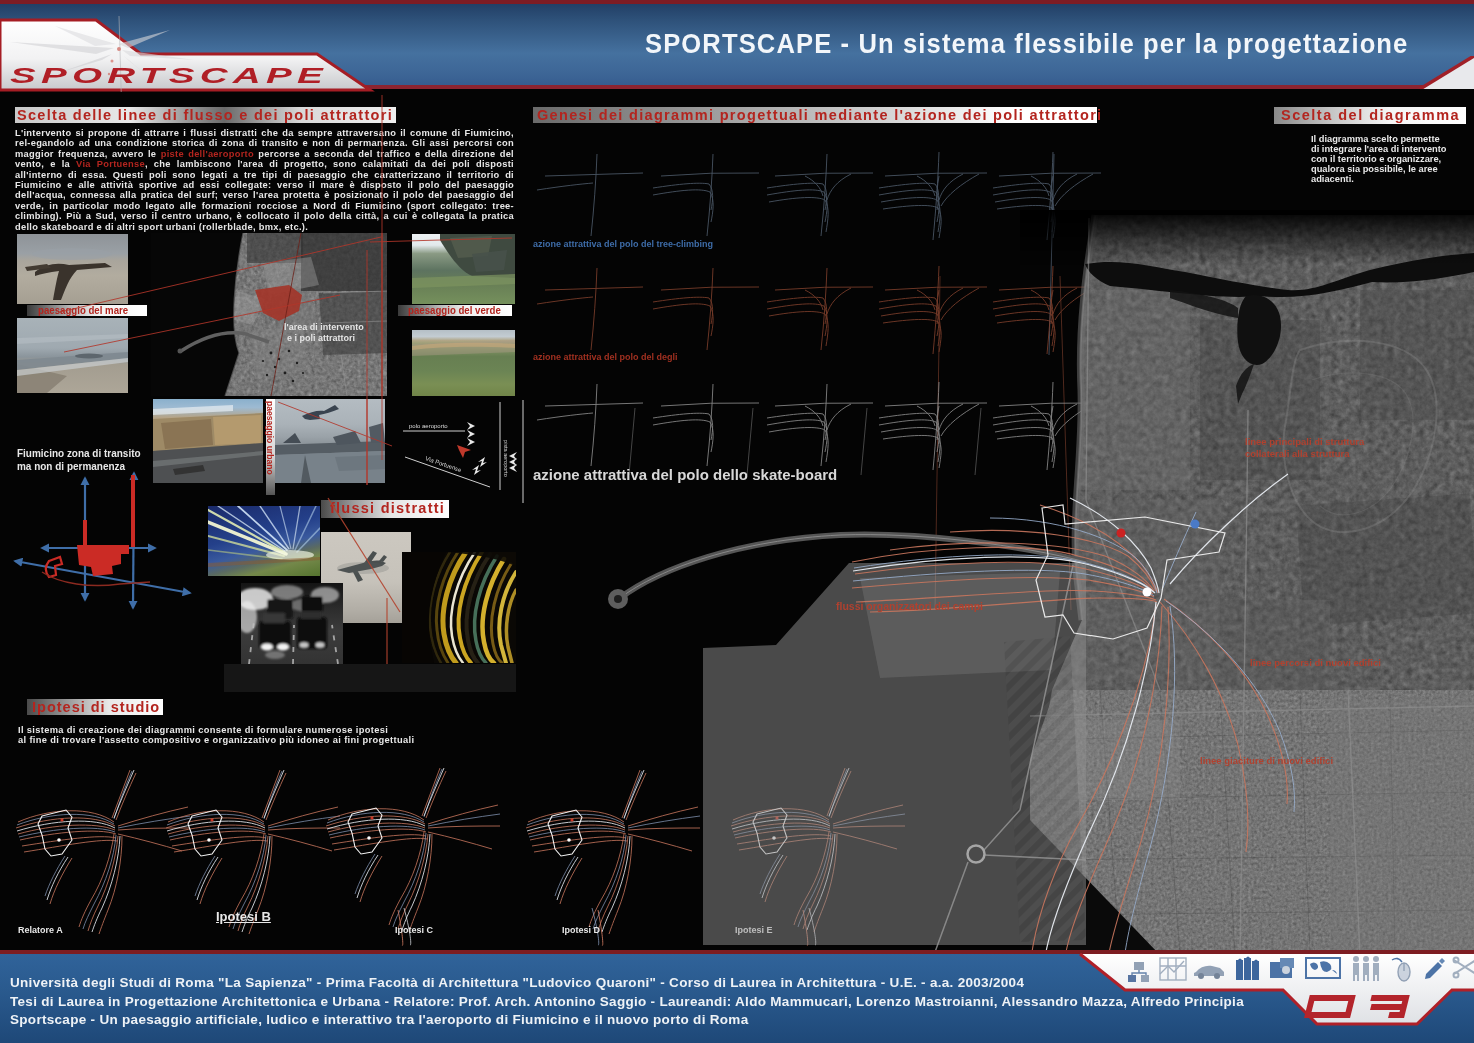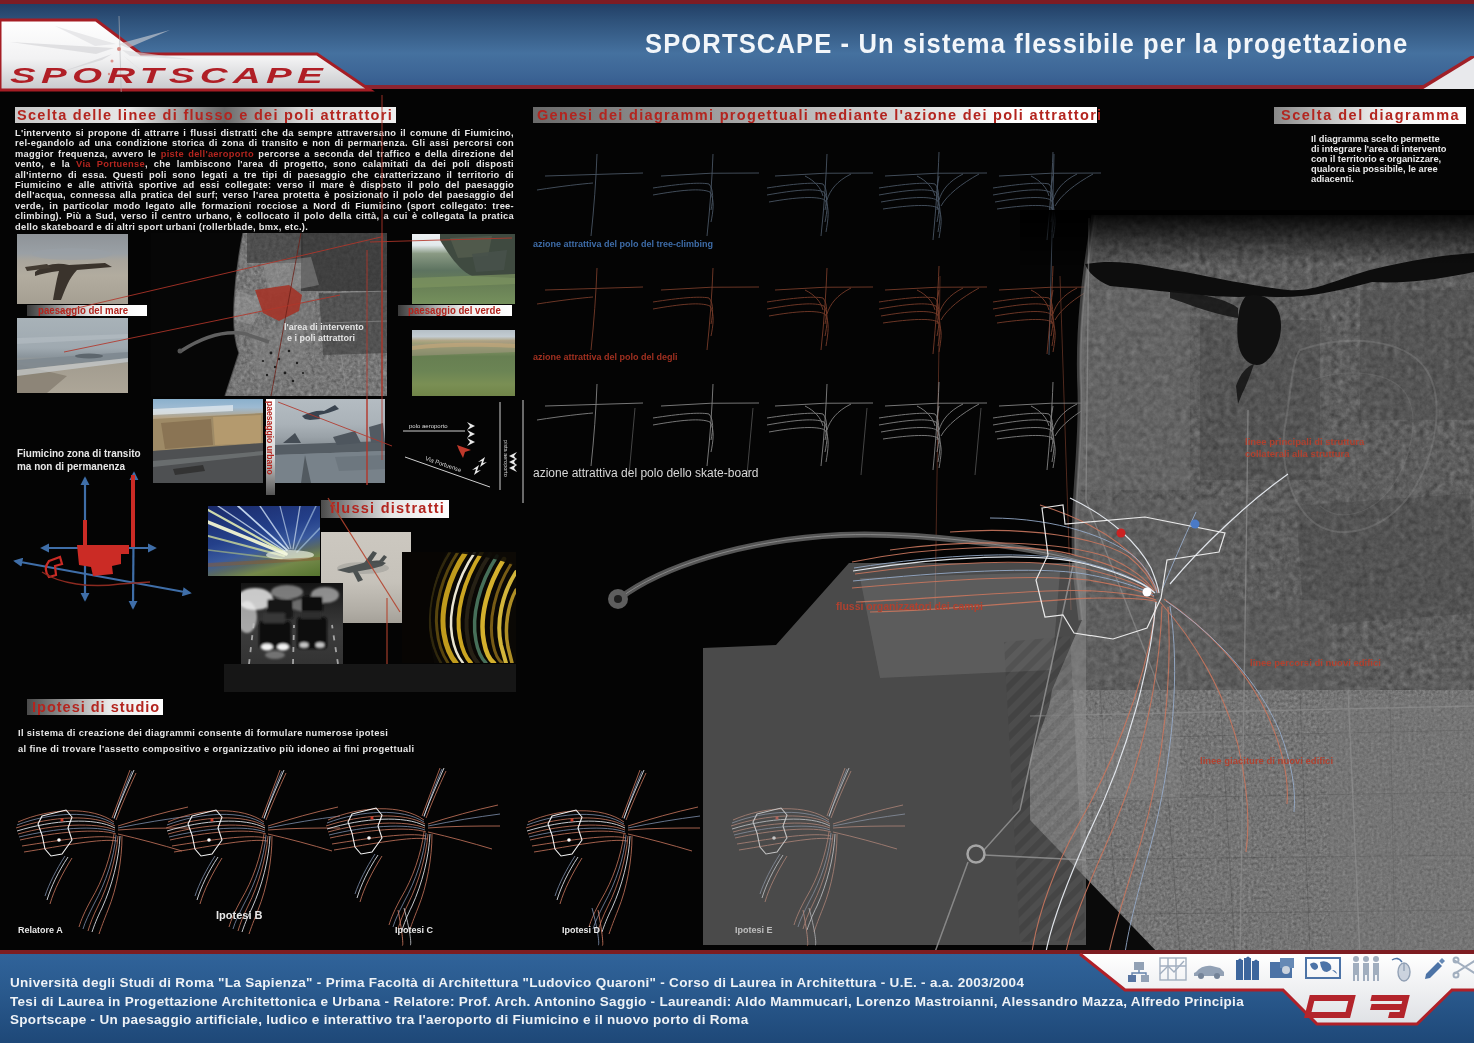--- a/index.html
+++ b/index.html
@@ -326,21 +326,21 @@
 <line x1="128" y1="8" x2="200" y2="122"></line>
 <line x1="187" y1="108" x2="187" y2="200"></line>
 </g>
     </svg>
 
 <div class="abs" style="left:224px;top:664px;width:292px;height:28px;background:#161616;"></div>
 
 <div class="abs" style="left:27px;top:699px;width:136px;height:16px;background:linear-gradient(90deg,#4a4a4a,#9a9a9a 30%,#e8e8e8 60%,#ffffff);"></div>
 <div class="abs ttl" style="left:32px;top:699px;font-size:14.5px;letter-spacing:1px;">Ipotesi di studio</div>
 
-<div class="abs wtxt" style="left:18px;top:725px;font-size:9.3px;line-height:16px;white-space:nowrap;letter-spacing:0.35px;">Il sistema di creazione dei diagrammi consente di formulare numerose ipotesi<br>al fine di trovare l'assetto compositivo e organizzativo più idoneo ai fini progettuali</div>
+<div class="abs wtxt" style="left:18px;top:725px;font-size:9.3px;line-height:10px;white-space:nowrap;letter-spacing:0.35px;">Il sistema di creazione dei diagrammi consente di formulare numerose ipotesi<br>al fine di trovare l'assetto compositivo e organizzativo più idoneo ai fini progettuali</div>
 
 <svg class="abs" style="left:0;top:750px;" width="950" height="250">
 <defs>
 <g id="bird" fill="none">
 <g stroke="#c8765e" stroke-width="0.9" opacity="0.9">
 <path d="M8,60 C40,46 82,44 104,60"></path>
 <path d="M6,66 C42,54 84,52 105,64"></path>
 <path d="M8,72 C44,62 86,60 105,68"></path>
 <path d="M10,78 C46,70 88,66 106,72"></path>
 <path d="M12,84 C50,78 90,72 106,76"></path>
@@ -384,21 +384,21 @@
 <path d="M398,160 C402,180 404,198 402,195" stroke="#c8765e" stroke-width="1"></path>
 <path d="M404,158 C410,180 412,196 410,195" stroke="#e8ecf2" stroke-width="0.8"></path>
 <path d="M598,160 C602,180 604,198 602,195" stroke="#c8765e" stroke-width="1"></path>
 <path d="M592,158 C598,180 600,196 598,195" stroke="#94a8cc" stroke-width="0.8"></path>
 <path d="M803,160 C807,180 809,198 807,195" stroke="#c8765e" stroke-width="1"></path>
 <path d="M809,158 C815,180 817,196 815,195" stroke="#e8ecf2" stroke-width="0.8"></path>
 </g>
 </svg>
 
 <div class="abs wtxt" style="left:18px;top:925px;font-size:9px;">Relatore A</div>
-<div class="abs wtxt" style="left:216px;top:909px;font-size:11px;">Ipotesi B</div>
+<div class="abs wtxt" style="left:216px;top:909px;font-size:13px;text-decoration:underline;">Ipotesi B</div>
 <div class="abs wtxt" style="left:359px;top:925px;font-size:9px;padding-left:36px;">Ipotesi C</div>
 <div class="abs wtxt" style="left:562px;top:925px;font-size:9px;">Ipotesi D</div>
 <div class="abs wtxt" style="left:735px;top:925px;font-size:9px;">Ipotesi E</div>
 
 <div class="abs" style="left:533px;top:107px;width:564px;height:16px;background:linear-gradient(90deg,#6a6a6a,#9a9a9a 30%,#cfcfcf 60%,#ffffff 85%,#ffffff);"></div>
 <div class="abs ttl" style="left:537px;top:107px;font-size:14.5px;letter-spacing:1.33px;">Genesi dei diagrammi progettuali mediante l'azione dei poli attrattori</div>
 
 <svg class="abs" style="left:515px;top:130px;" width="600" height="600">
 <defs>
 <g id="crA" stroke="currentColor" stroke-width="0.9" fill="none">
@@ -455,21 +455,21 @@
 <use href="#crB" x="134" y="246"></use>
 <use href="#crC" x="248" y="246"></use>
 <use href="#crD" x="360" y="246"></use>
 <use href="#crD" x="474" y="246"></use>
 <path d="M120,278 L114,345 M238,278 L232,345 M352,278 L346,345 M466,278 L460,345 M578,278 L572,345" stroke="#5e5e5e" stroke-width="0.8" fill="none"></path>
 </g>
 </svg>
 
 <div class="abs" style="left:533px;top:239px;font-size:9px;font-weight:bold;color:#3e6ca8;">azione attrattiva del polo del tree-climbing</div>
 <div class="abs" style="left:533px;top:352px;font-size:9px;font-weight:bold;color:#a03020;">azione attrattiva del polo del degli</div>
-<div class="abs" style="left:533px;top:466px;font-size:12px;font-weight:normal;color:#d8d8d8;">azione attrattiva del polo dello skate-board</div>
+<div class="abs" style="left:533px;top:466px;font-size:15px;font-weight:bold;color:#d8d8d8;">azione attrattiva del polo dello skate-board</div>
 
 <div class="abs" style="left:1274px;top:107px;width:192px;height:17px;background:linear-gradient(90deg,#8a8a8a,#c5c5c5 30%,#f5f5f5 60%,#ffffff);"></div>
 <div class="abs ttl" style="left:1281px;top:107px;font-size:14.5px;letter-spacing:1.5px;">Scelta del diagramma</div>
 
 <div class="abs wtxt" style="left:1311px;top:134px;font-size:9.3px;line-height:10px;white-space:nowrap;">Il diagramma scelto permette<br>di integrare l'area di intervento<br>con il territorio e organizzare,<br>qualora sia possibile, le aree<br>adiacenti.</div>
 
 <svg class="abs" style="left:600px;top:200px;" width="874" height="756">
 <defs>
 <filter id="terr" x="0" y="0" width="100%" height="100%" color-interpolation-filters="sRGB">
           <feTurbulence type="fractalNoise" baseFrequency="0.16" numOctaves="4" seed="11"></feTurbulence>

